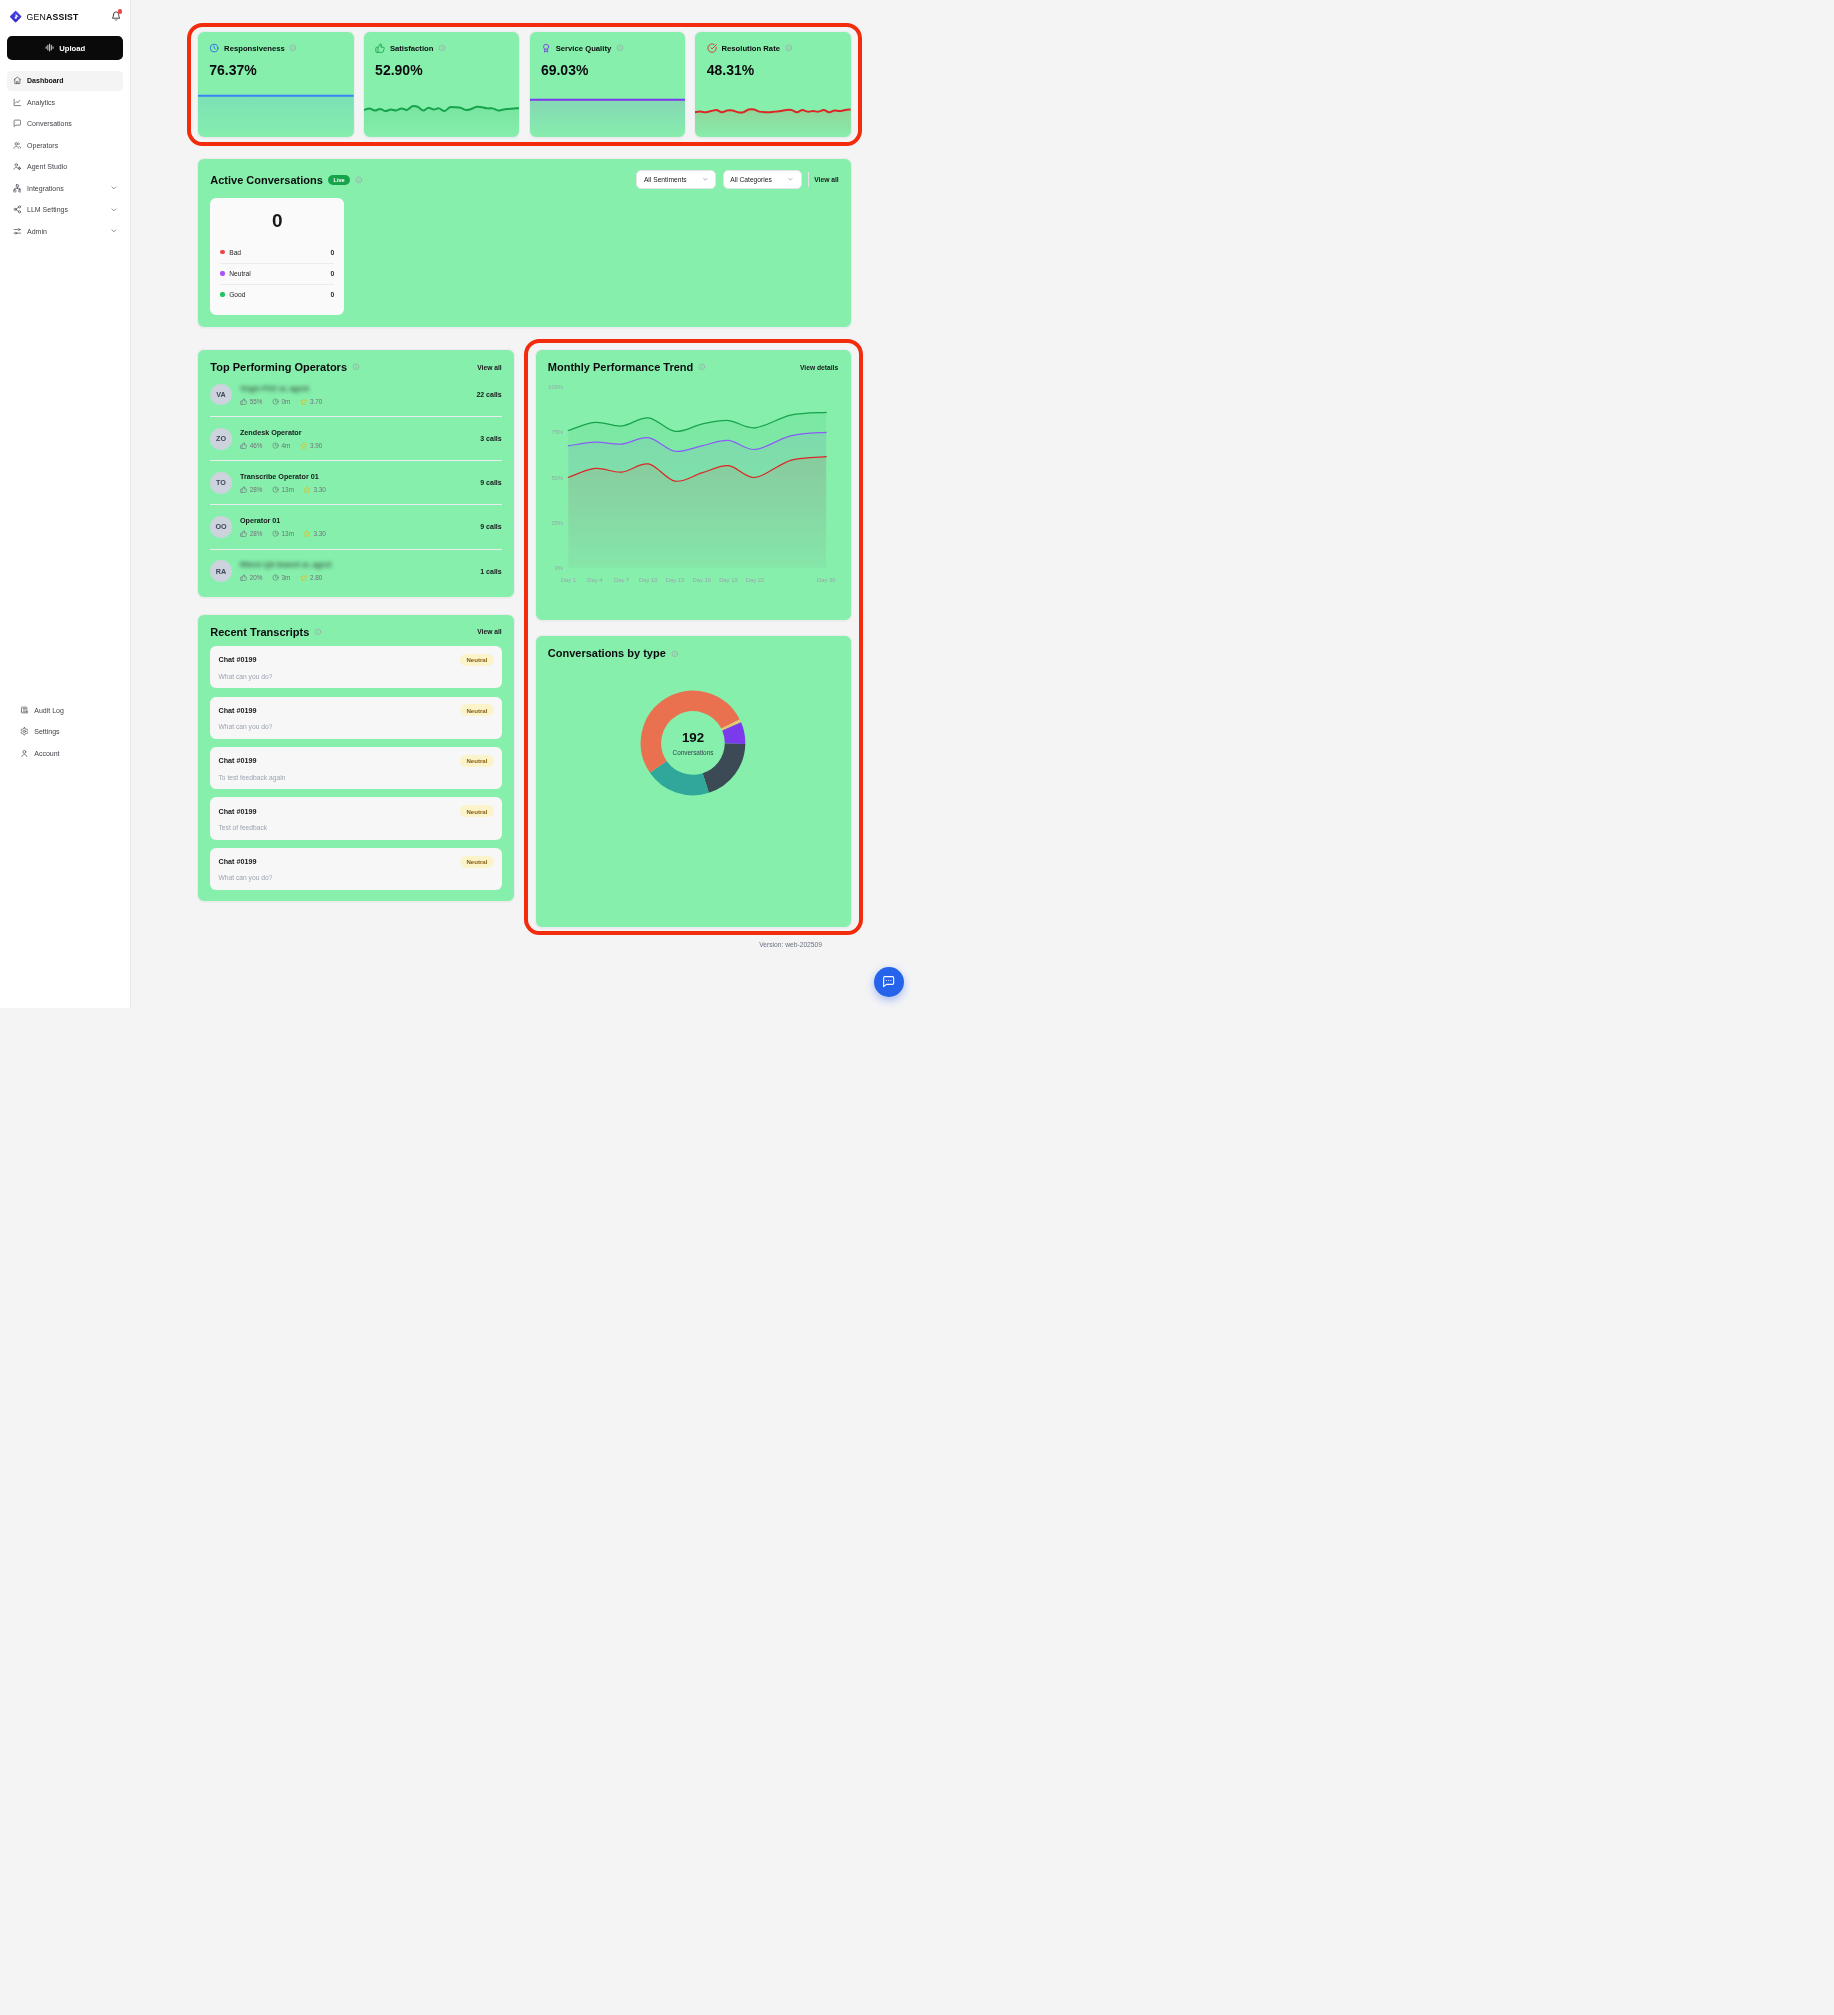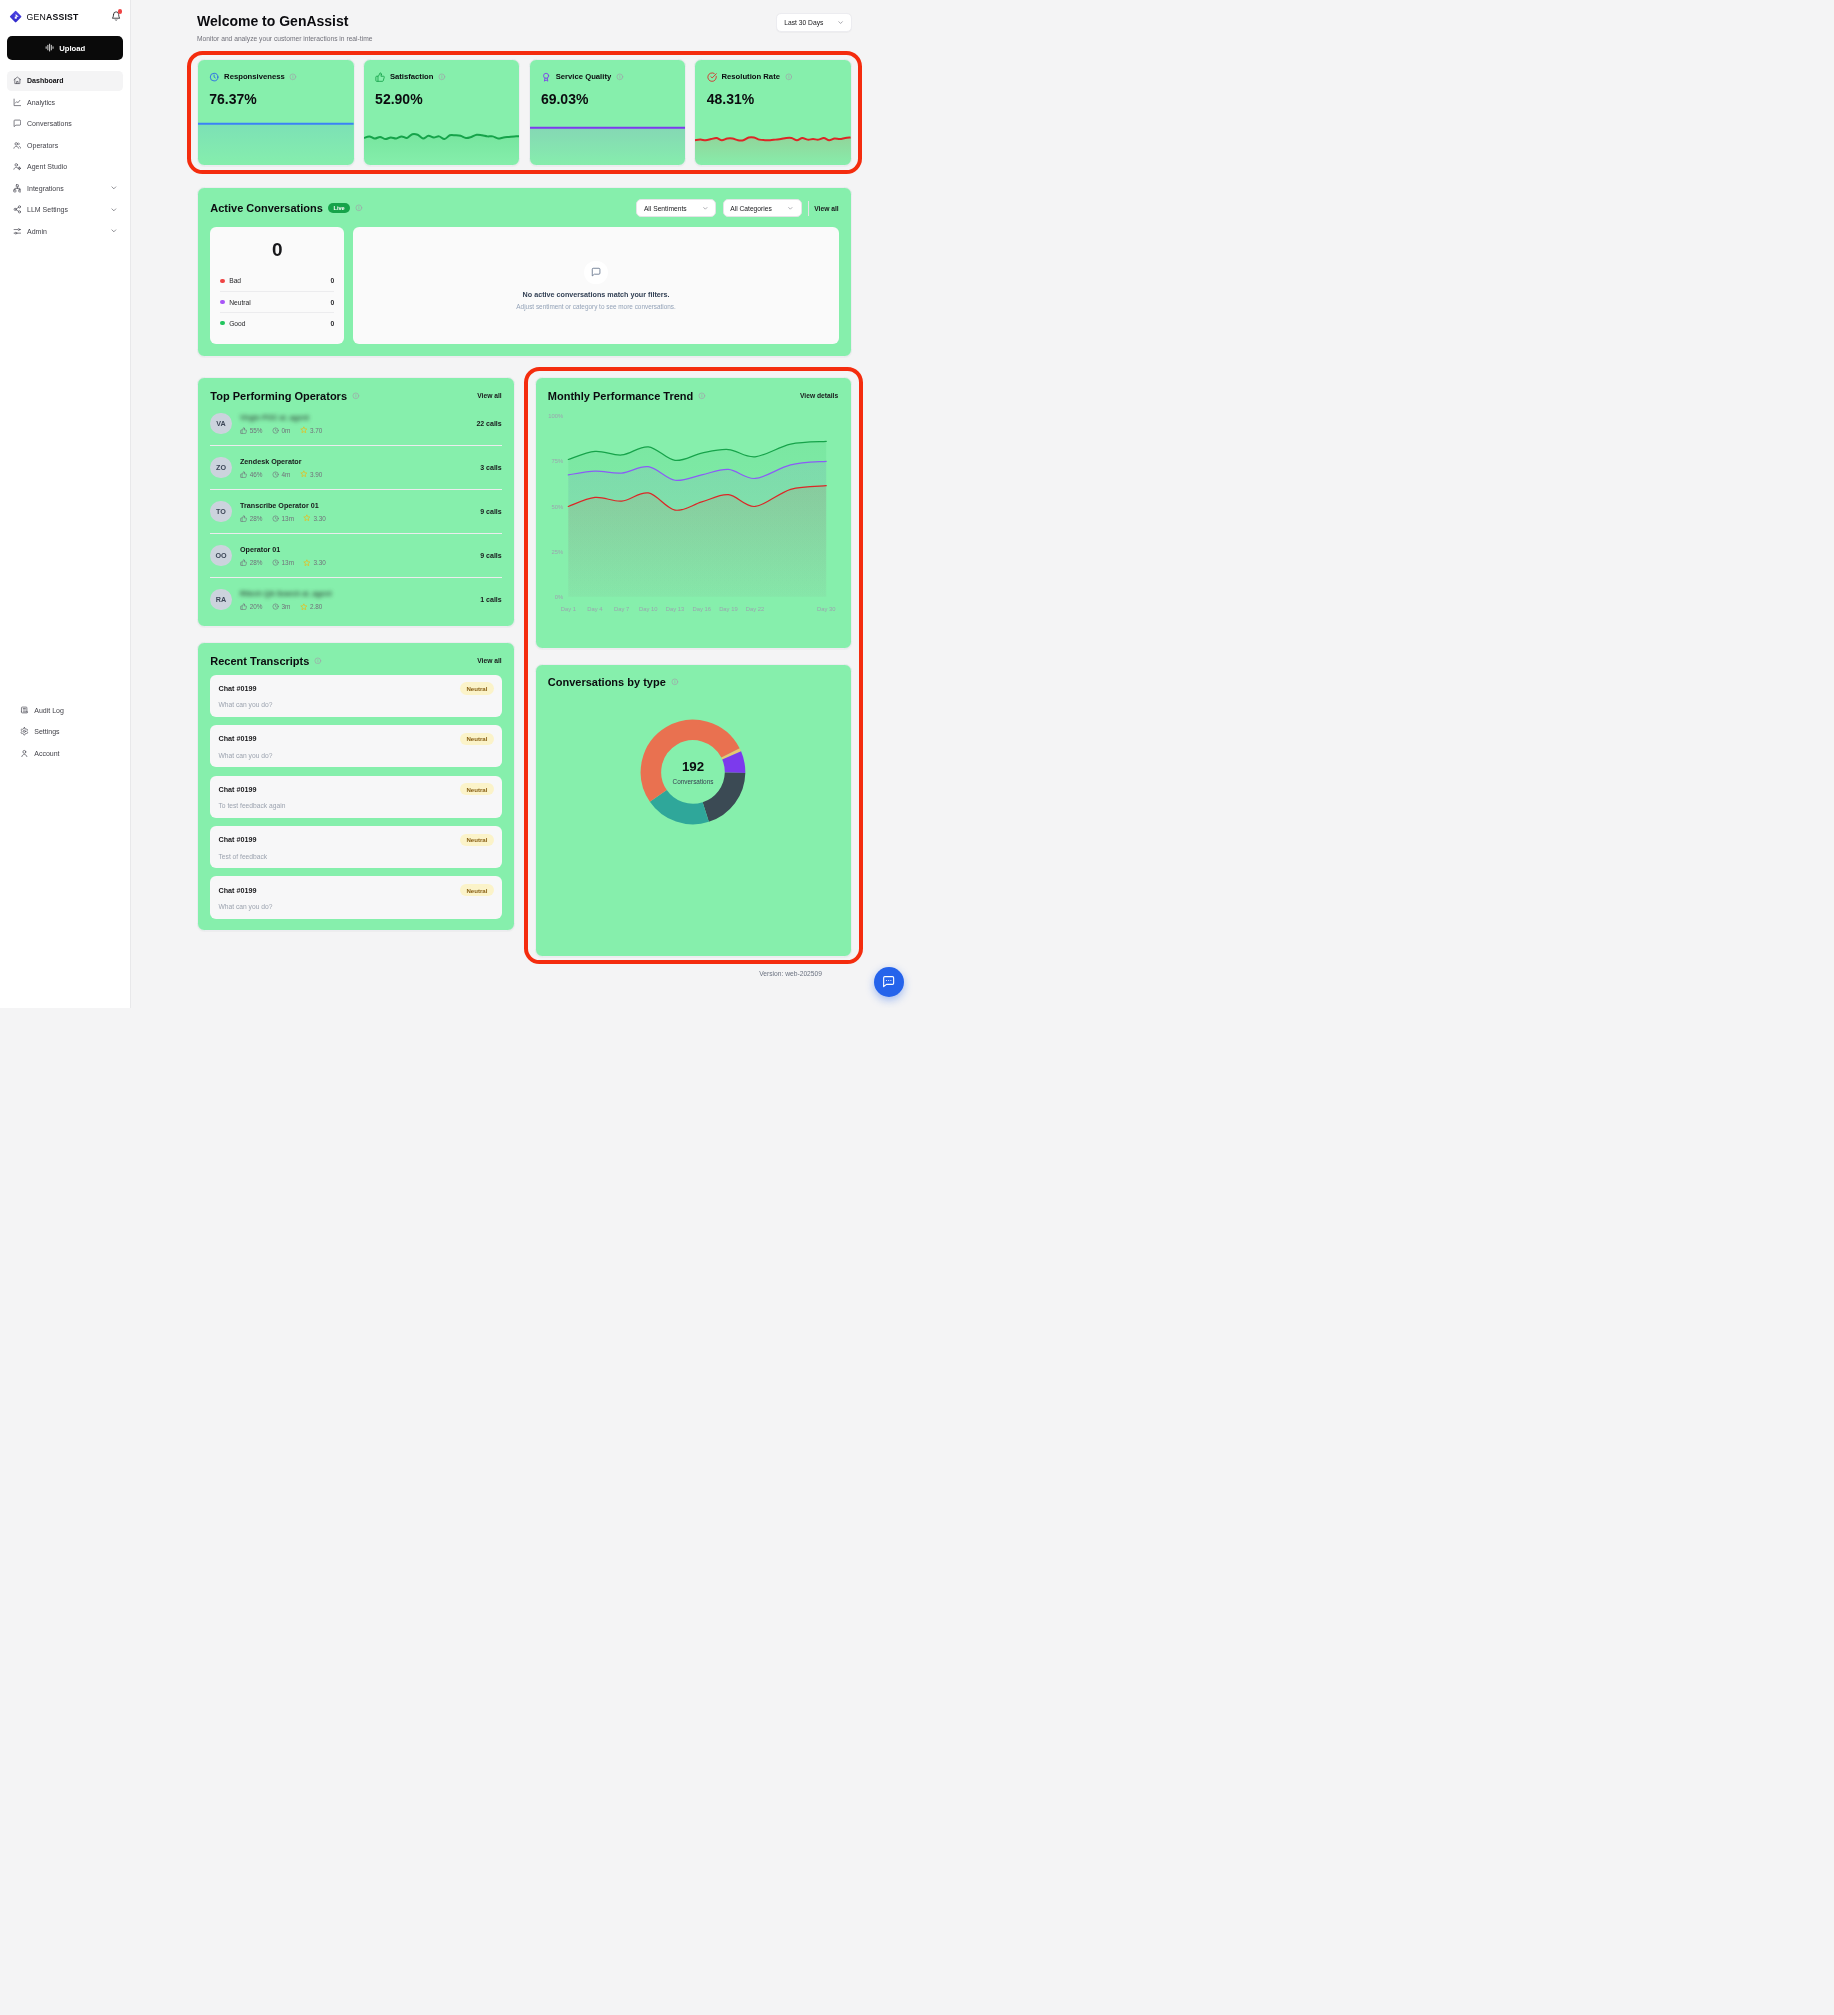--- a/index.html
+++ b/index.html
@@ -271,34 +271,20 @@
             <circle cx="12" cy="8" r="4"></circle>
             <path d="M5 21c1.2-4 3.8-6 7-6s5.8 2 7 6"></path>
           </svg>
         </span>
       <span>Account</span>
     </div>
   </div>
 </aside>
 
 <main class="main">
-  <div class="header-row">
-    <div>
-      <div class="page-title">Welcome to GenAssist</div>
-      <div class="page-sub">Monitor and analyze your customer interactions in real-time</div>
-    </div>
-    <div class="range-select">
-      <span>Last 30 Days</span>
-      <span class="icon">
-          <svg width="7.2" height="7.2" viewBox="0 0 24 24" fill="none" stroke="#71717a" stroke-width="2" stroke-linecap="round" stroke-linejoin="round">
-            <path d="m6 9 6 6 6-6"></path>
-          </svg>
-        </span>
-    </div>
-  </div>
 
   <div class="kpi-wrap">
     <div class="anno-frame kpi-frame"></div>
     <div class="kpi-grid">
 
       <div class="card kpi-card">
         <div class="kpi-head">
           <span class="icon">
               <svg width="10.2" height="10.2" viewBox="0 0 24 24" fill="none" stroke="#2563eb" stroke-width="2" stroke-linecap="round" stroke-linejoin="round">
                 <circle cx="12" cy="12" r="9"></circle>
@@ -462,29 +448,20 @@
         <div class="senti-row">
           <span class="dot" style="background:#a855f7"></span>
           <span>Neutral</span>
           <span class="senti-count">0</span>
         </div>
         <div class="senti-row">
           <span class="dot" style="background:#22c55e"></span>
           <span>Good</span>
           <span class="senti-count">0</span>
         </div>
-      </div>
-      <div class="ac-empty">
-        <span class="empty-ico">
-          <svg width="10.2" height="10.2" viewBox="0 0 24 24" fill="none" stroke="currentColor" stroke-width="2" stroke-linecap="round" stroke-linejoin="round">
-              <path d="M21 15a2 2 0 0 1-2 2H8l-5 4V5a2 2 0 0 1 2-2h14a2 2 0 0 1 2 2Z"></path>
-            </svg>
-        </span>
-        <span class="empty-title">No active conversations match your filters.</span>
-        <span class="empty-sub">Adjust sentiment or category to see more conversations.</span>
       </div>
     </div>
   </div>
 
   <div class="columns">
     <div class="col-left">
 
       <div class="card ops-card">
         <div class="section-head">
           <span class="section-title">Top Performing Operators</span>

